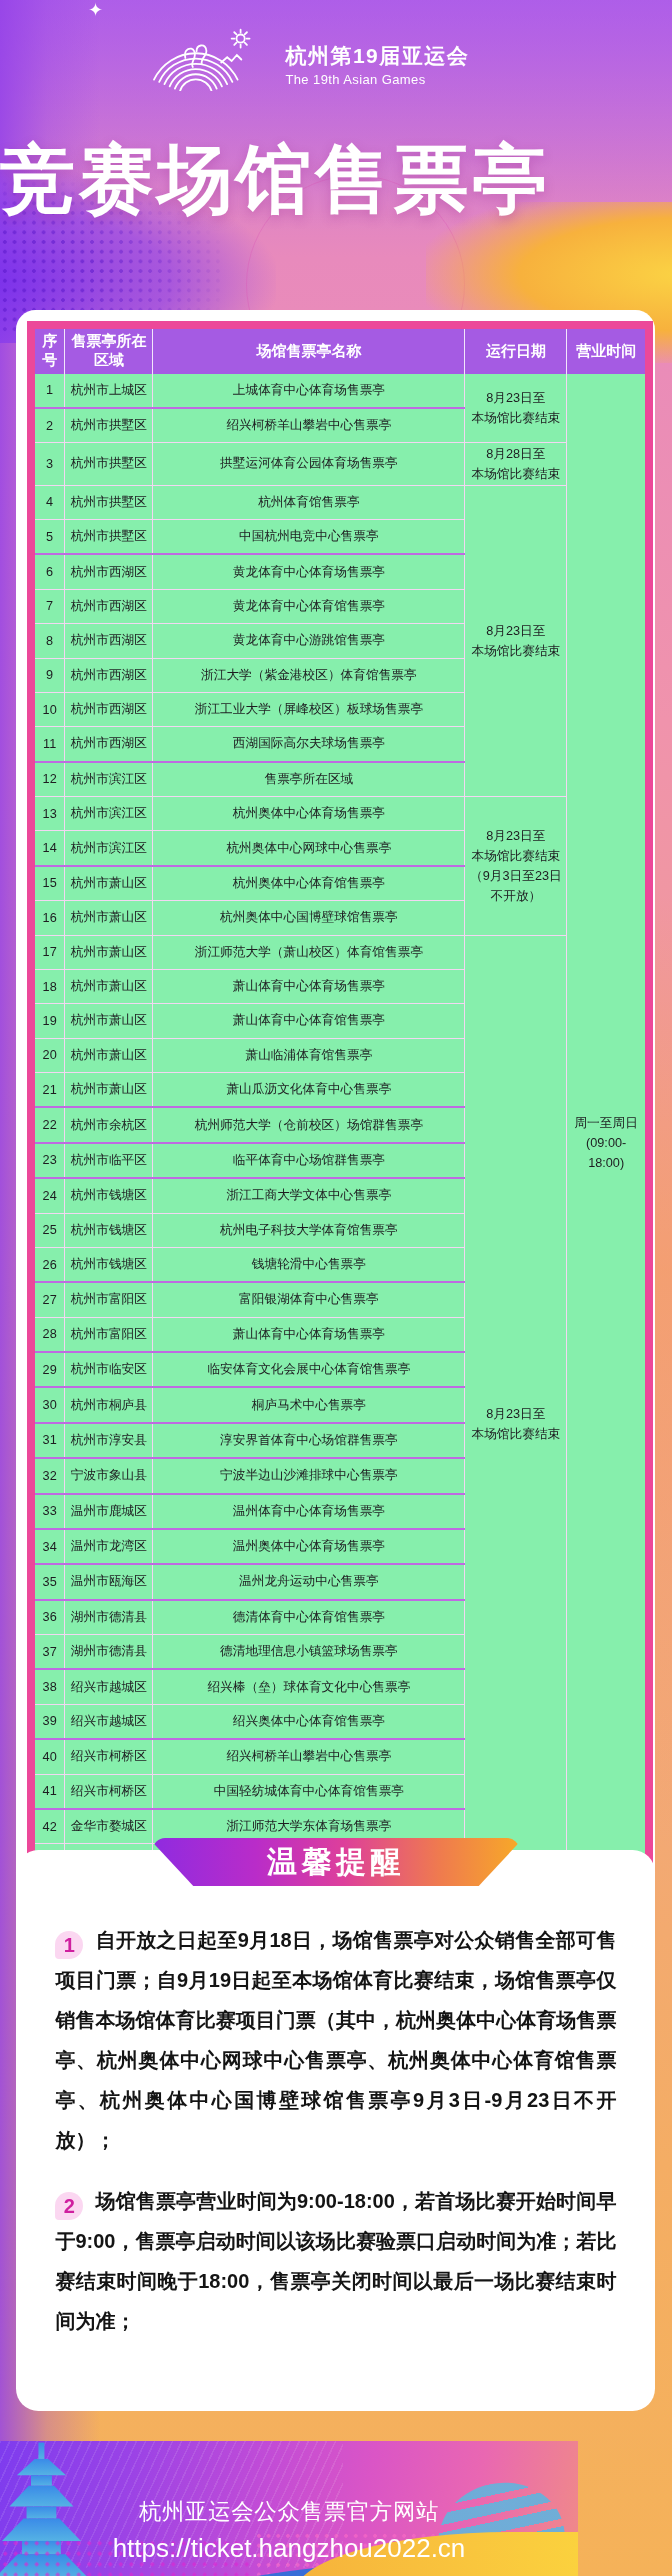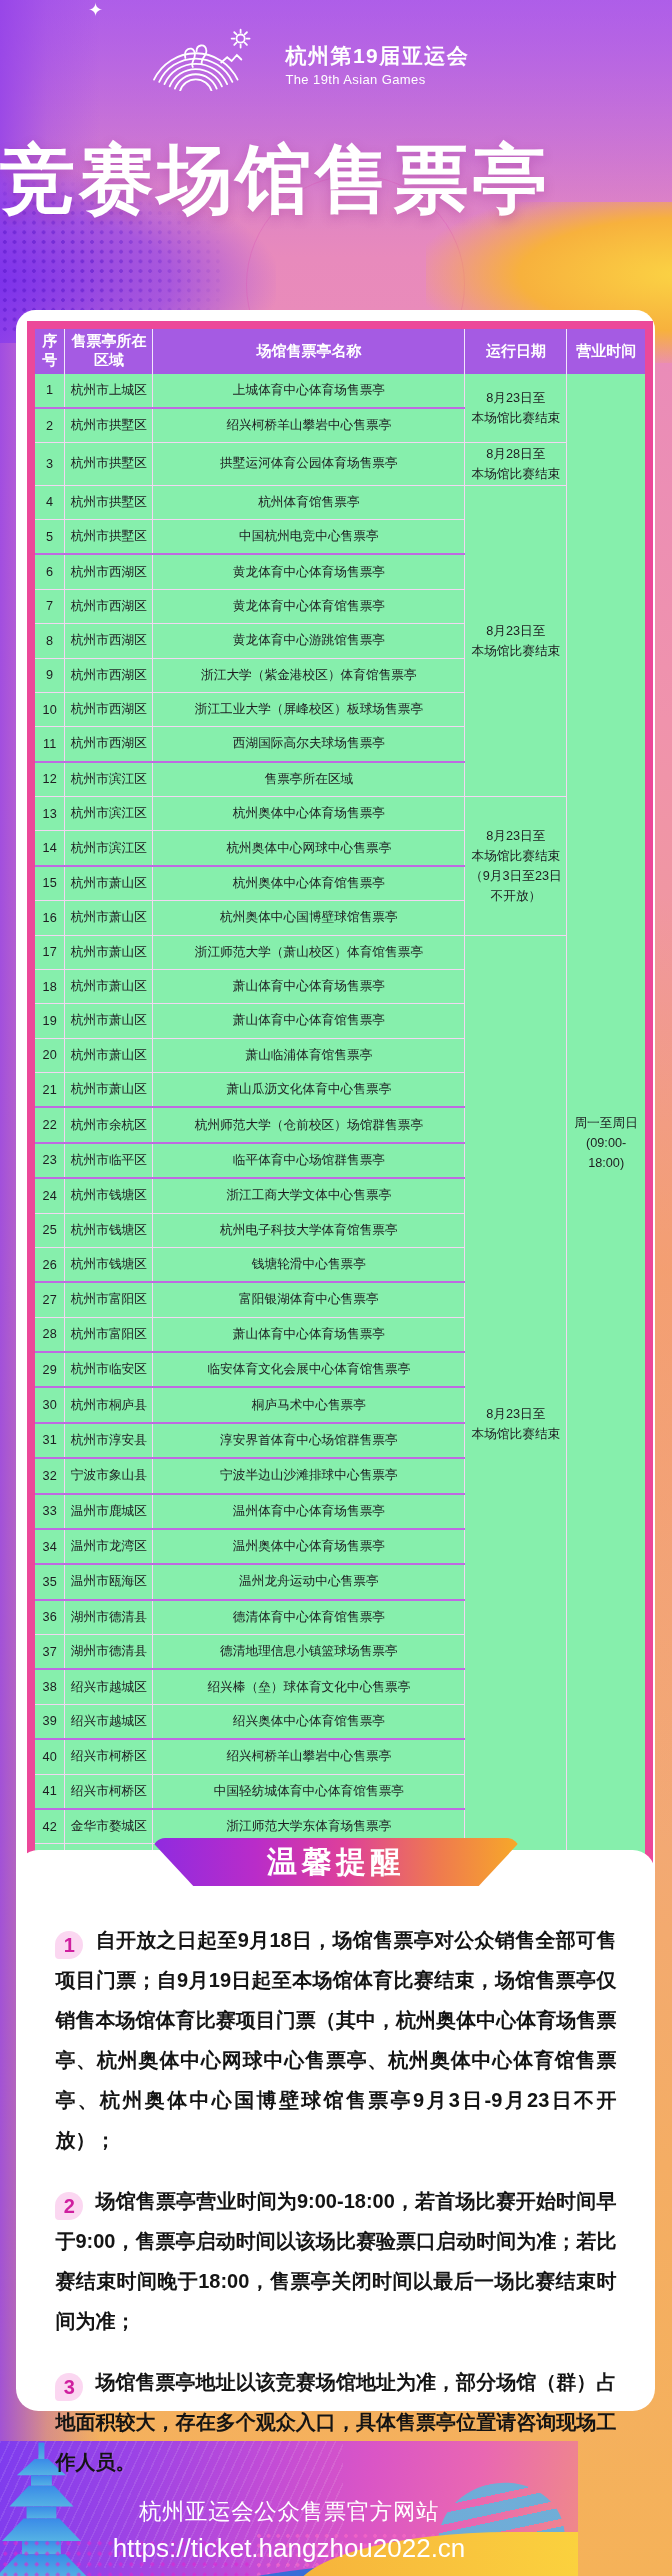--- a/index.html
+++ b/index.html
@@ -375,23 +375,20 @@
     </table>
   </div>
 
   <div class="notice-badge">温馨提醒</div>
   <div class="notice-card">
     <div class="note">
       <span class="note-num">1</span><span>自开放之日起至9月18日，场馆售票亭对公众销售全部可售项目门票；自9月19日起至本场馆体育比赛结束，场馆售票亭仅销售本场馆体育比赛项目门票（其中，杭州奥体中心体育场售票亭、杭州奥体中心网球中心售票亭、杭州奥体中心体育馆售票亭、杭州奥体中心国博壁球馆售票亭9月3日-9月23日不开放）；</span>
     </div>
     <div class="note">
       <span class="note-num">2</span><span>场馆售票亭营业时间为9:00-18:00，若首场比赛开始时间早于9:00，售票亭启动时间以该场比赛验票口启动时间为准；若比赛结束时间晚于18:00，售票亭关闭时间以最后一场比赛结束时间为准；</span>
-    </div>
-    <div class="note">
-      <span class="note-num">3</span><span>场馆售票亭地址以该竞赛场馆地址为准，部分场馆（群）占地面积较大，存在多个观众入口，具体售票亭位置请咨询现场工作人员。</span>
     </div>
   </div>
 
   <div class="footer">
     <div class="footer-lines"></div>
     <svg class="pagoda" width="149" height="164" viewBox="0 0 200 220">
       <defs>
         <linearGradient id="pg" x1="0" y1="0" x2="0" y2="1">
           <stop offset="0" stop-color="#3a8be8"></stop>
             <stop offset="1" stop-color="#55b2e4"></stop>

